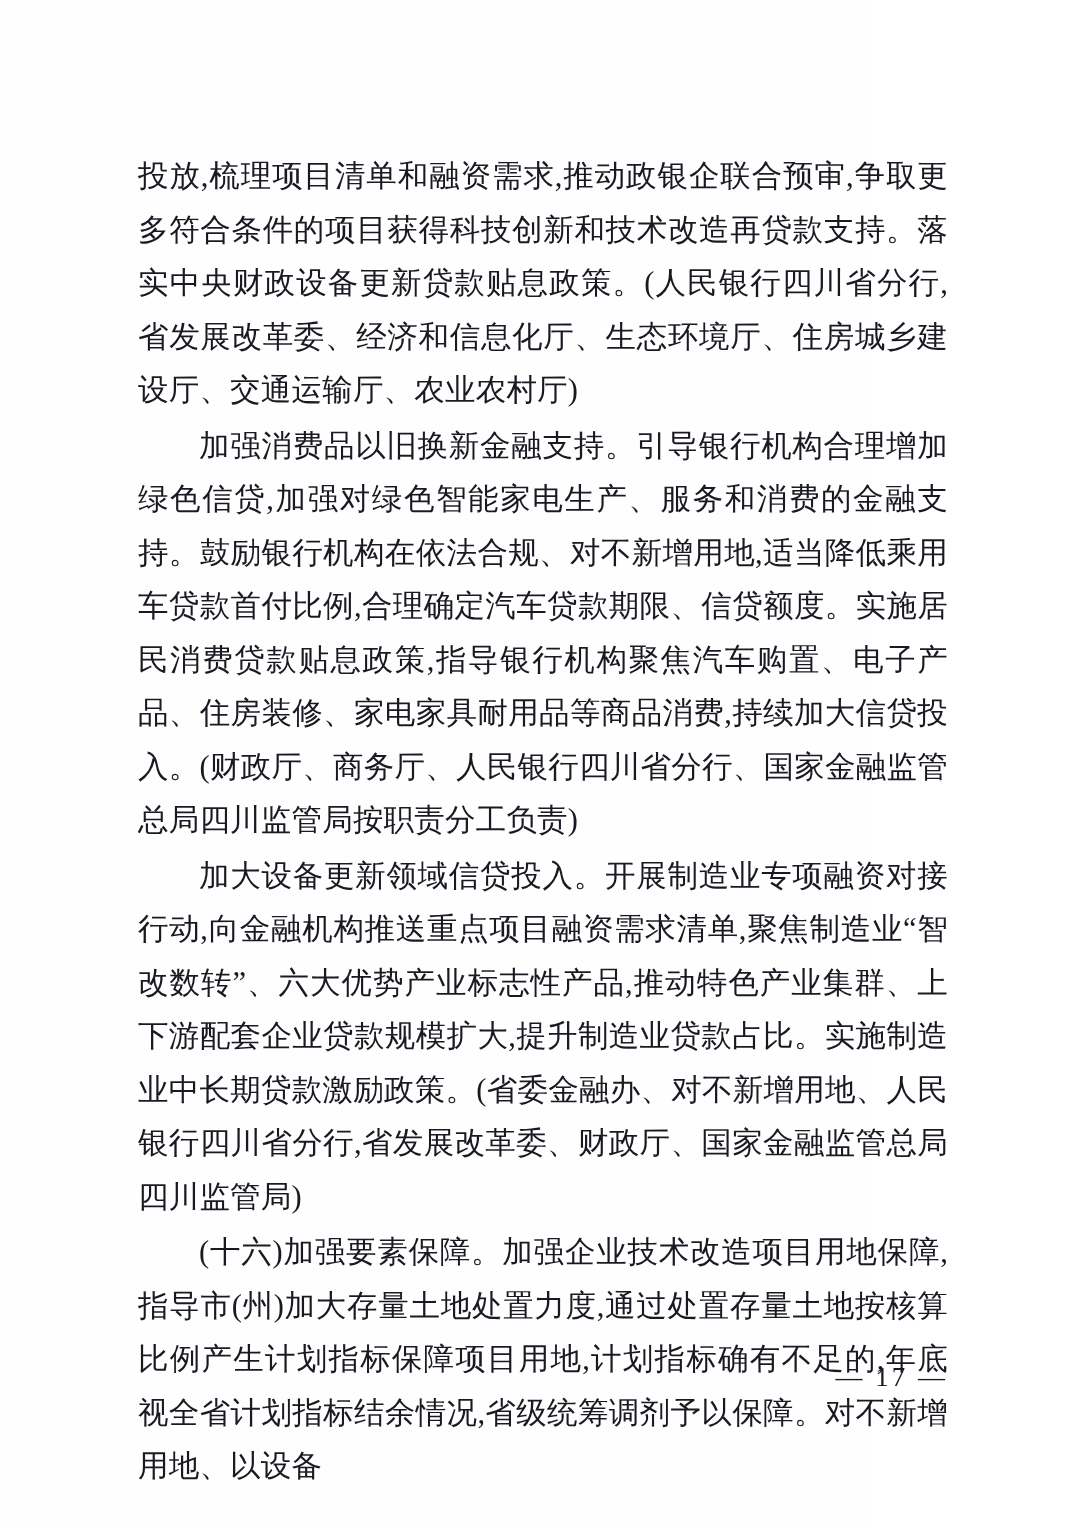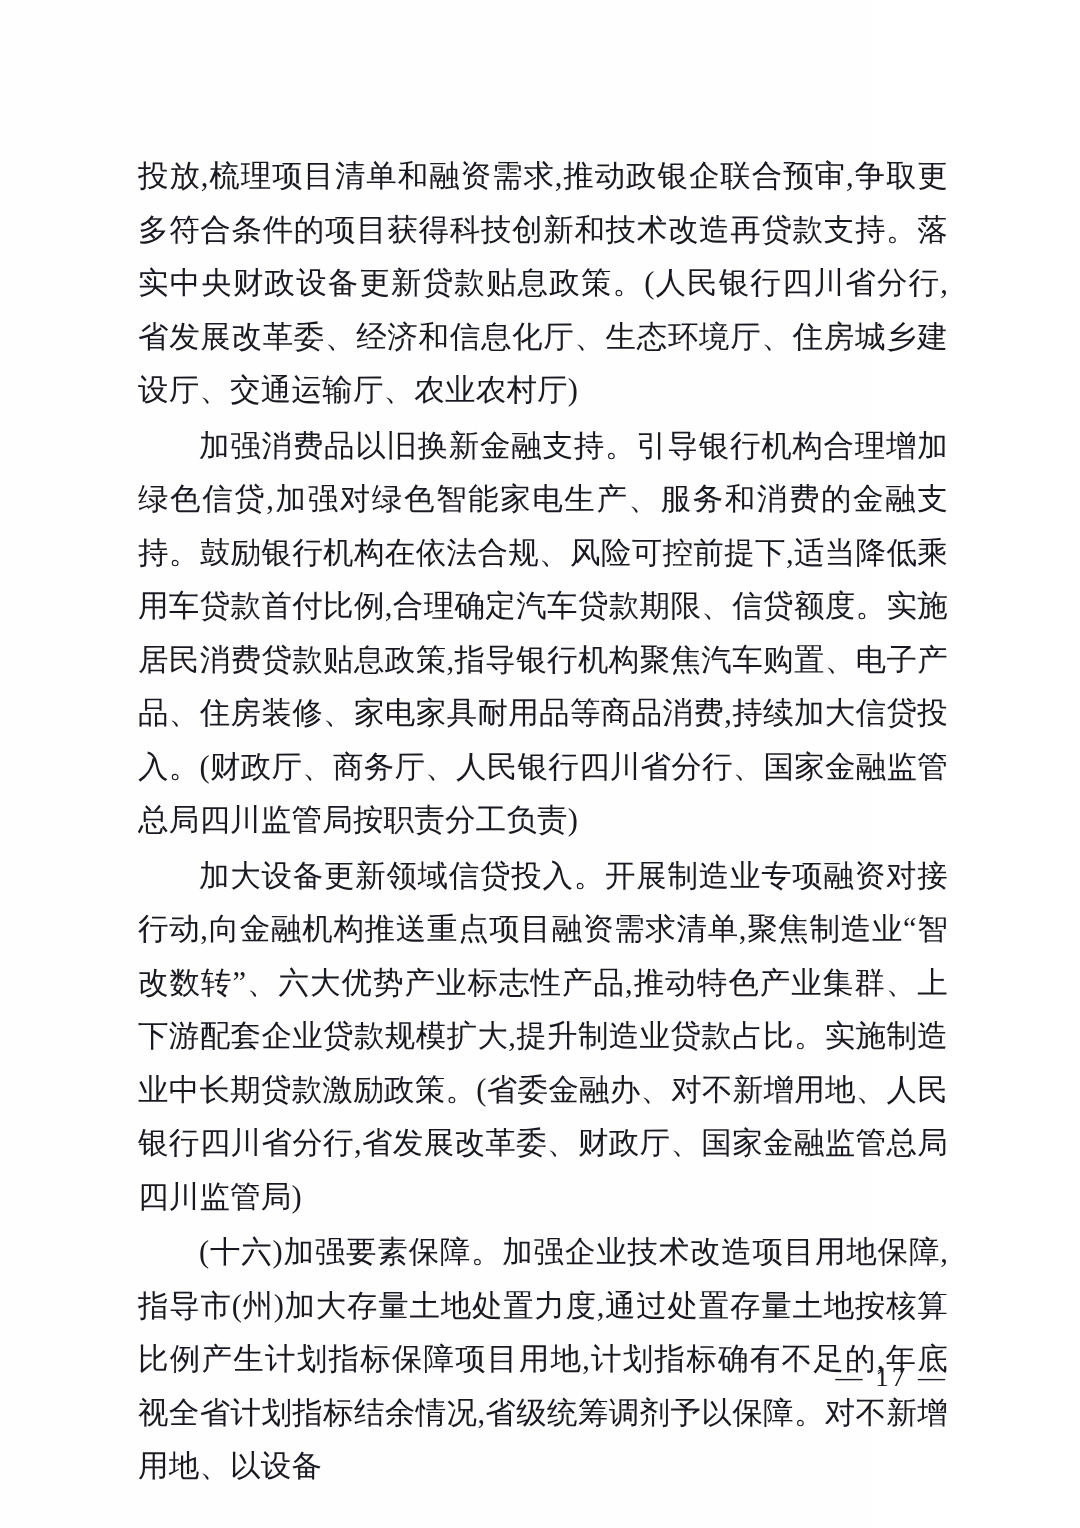--- a/index.html
+++ b/index.html
@@ -56,18 +56,18 @@
     color: #1a1a22;
     font-family: "Liberation Serif", "DejaVu Serif", serif;
   }
 </style>
 </head>
 <body>
 
 <div class="page">
   <div class="content">
     <p class="para">投放,梳理项目清单和融资需求,推动政银企联合预审,争取更多符合条件的项目获得科技创新和技术改造再贷款支持。落实中央财政设备更新贷款贴息政策。(人民银行四川省分行,省发展改革委、经济和信息化厅、生态环境厅、住房城乡建设厅、交通运输厅、农业农村厅)</p>
-    <p class="para indent">加强消费品以旧换新金融支持。引导银行机构合理增加绿色信贷,加强对绿色智能家电生产、服务和消费的金融支持。鼓励银行机构在依法合规、风险可控前提下,适当降低乘用车贷款首付比例,合理确定汽车贷款期限、信贷额度。实施居民消费贷款贴息政策,指导银行机构聚焦汽车购置、电子产品、住房装修、家电家具耐用品等商品消费,持续加大信贷投入。(财政厅、商务厅、人民银行四川省分行、国家金融监管总局四川监管局按职责分工负责)</p>
+    <p class="para indent">加强消费品以旧换新金融支持。引导银行机构合理增加绿色信贷,加强对绿色智能家电生产、服务和消费的金融支持。鼓励银行机构在依法合规、对不新增用地,适当降低乘用车贷款首付比例,合理确定汽车贷款期限、信贷额度。实施居民消费贷款贴息政策,指导银行机构聚焦汽车购置、电子产品、住房装修、家电家具耐用品等商品消费,持续加大信贷投入。(财政厅、商务厅、人民银行四川省分行、国家金融监管总局四川监管局按职责分工负责)</p>
     <p class="para indent">加大设备更新领域信贷投入。开展制造业专项融资对接行动,向金融机构推送重点项目融资需求清单,聚焦制造业“智改数转”、六大优势产业标志性产品,推动特色产业集群、上下游配套企业贷款规模扩大,提升制造业贷款占比。实施制造业中长期贷款激励政策。(省委金融办、对不新增用地、人民银行四川省分行,省发展改革委、财政厅、国家金融监管总局四川监管局)</p>
     <p class="para indent">(十六)加强要素保障。加强企业技术改造项目用地保障,指导市(州)加大存量土地处置力度,通过处置存量土地按核算比例产生计划指标保障项目用地,计划指标确有不足的,年底视全省计划指标结余情况,省级统筹调剂予以保障。对不新增用地、以设备</p>
   </div>
   <div class="page-number">— 17 —</div>
 </div>
 
 </body></html>

